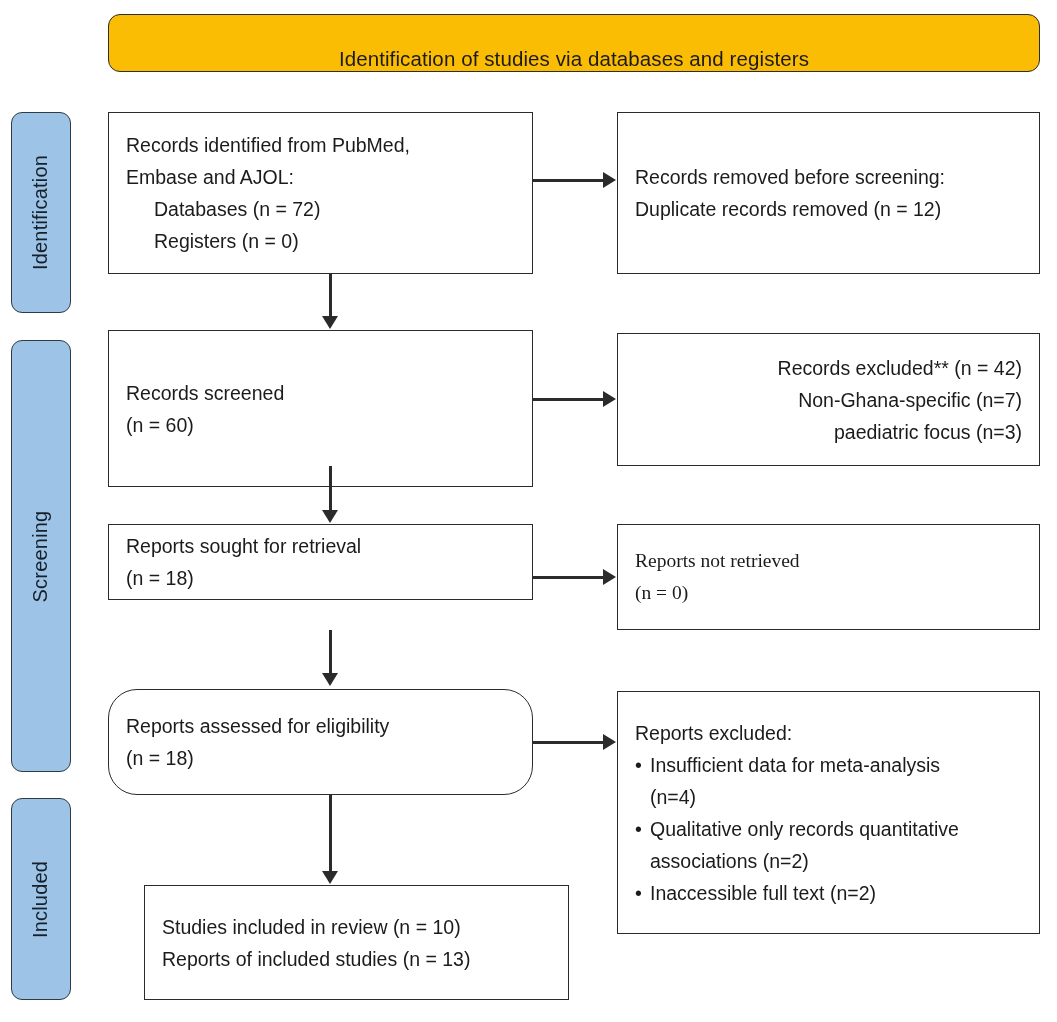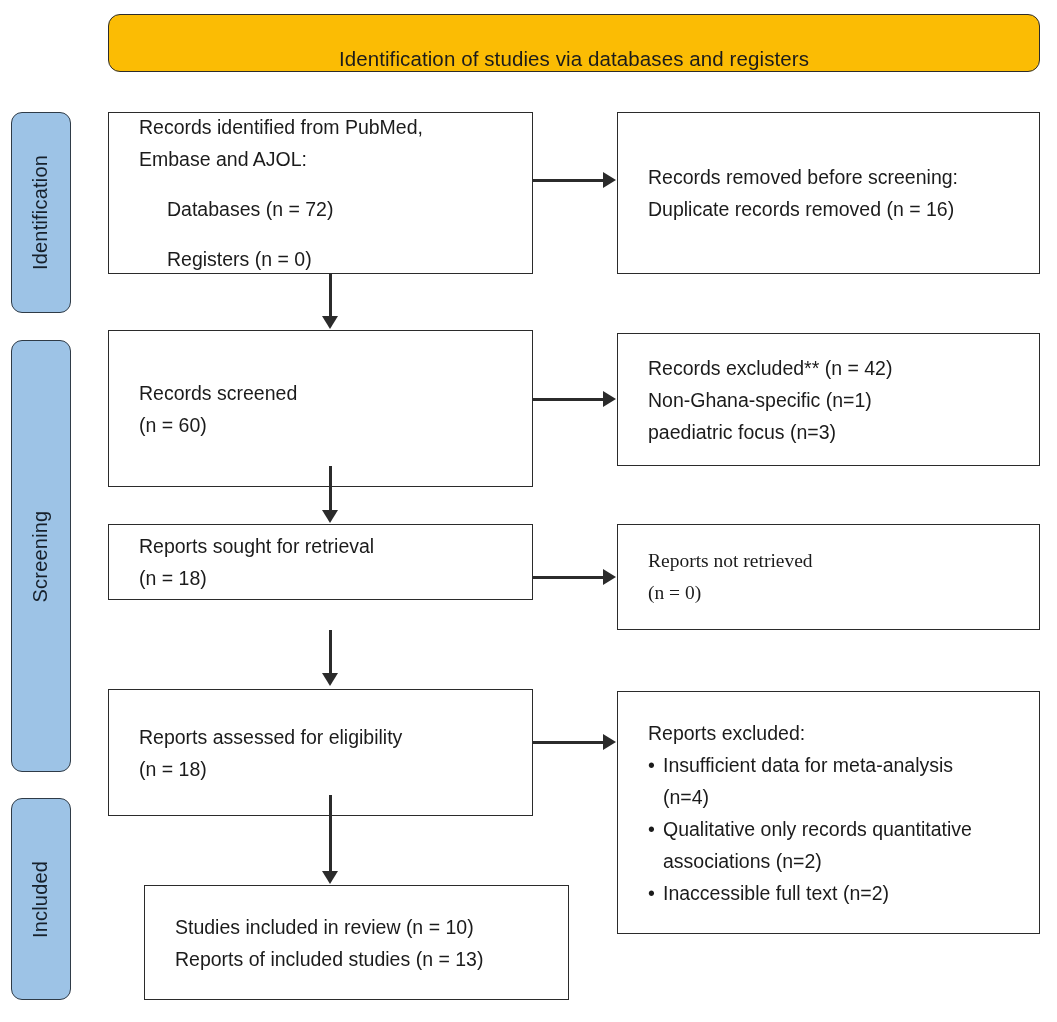--- a/index.html
+++ b/index.html
@@ -65,48 +65,48 @@
 
   
   .box {
     position: absolute;
     background: #ffffff;
     border: 1.7px solid #2b2b2b;
     box-sizing: border-box;
     display: flex;
     flex-direction: column;
     justify-content: center;
-    padding: 0 30px;
+    padding: 0 17px;
     font-size: 19.5px;
     line-height: 32px;
     color: #1b1b1b;
   }
   .box .line { white-space: pre; }
-  .box .indent { padding-left: 28px; margin-top: 18px; }
+  .box .indent { padding-left: 28px; }
 
   .bullet-line {
     display: flex;
     align-items: flex-start;
   }
   .bullet-line .dot {
     width: 15px;
     flex: 0 0 15px;
   }
   .bullet-line .btxt { flex: 1 1 auto; }
 
   
   #box-identified   { left: 108px; top: 112px;  width: 425px; height: 162px; }
   #box-screened     { left: 108px; top: 330px;  width: 425px; height: 157px; }
   #box-sought       { left: 108px; top: 524px;  width: 425px; height: 76px; }
-  #box-assessed     { left: 108px; top: 689px;  width: 425px; height: 127px; }
+  #box-assessed     { left: 108px; top: 689px;  width: 425px; height: 106px; border-radius: 29px; }
   #box-included     { left: 108px; top: 885px;  width: 425px; height: 115px; margin-left: 36px; }
 
   
   #box-removed      { left: 617px; top: 112px;  width: 423px; height: 162px; }
-  #box-excluded-rec { left: 617px; top: 333px;  width: 423px; height: 133px; }
+  #box-excluded-rec { left: 617px; top: 333px;  width: 423px; height: 133px; text-align: right; }
   #box-notretrieved { left: 617px; top: 524px;  width: 423px; height: 106px; font-family: Liberation Serif, serif; }
   #box-excluded-rep { left: 617px; top: 691px;  width: 423px; height: 243px; }
 
   
   .conn-v {
     position: absolute;
     left: 329px;
     width: 2.6px;
     background: #2b2b2b;
   }
@@ -174,31 +174,31 @@
 
   <div class="box" id="box-identified">
     <div class="line">Records identified from PubMed,</div>
     <div class="line">Embase and AJOL:</div>
     <div class="line indent">Databases (n = 72)</div>
     <div class="line indent">Registers (n = 0)</div>
   </div>
 
   <div class="box" id="box-removed">
     <div class="line">Records removed before screening:</div>
-    <div class="line">Duplicate records removed (n = 16)</div>
+    <div class="line">Duplicate records removed (n = 12)</div>
   </div>
 
   <div class="box" id="box-screened">
     <div class="line">Records screened</div>
     <div class="line">(n = 60)</div>
   </div>
 
   <div class="box" id="box-excluded-rec">
     <div class="line">Records excluded** (n = 42)</div>
-    <div class="line">Non-Ghana-specific (n=1)</div>
+    <div class="line">Non-Ghana-specific (n=7)</div>
     <div class="line">paediatric focus (n=3)</div>
   </div>
 
   <div class="box" id="box-sought">
     <div class="line">Reports sought for retrieval</div>
     <div class="line">(n = 18)</div>
   </div>
 
   <div class="box" id="box-notretrieved">
     <div class="line">Reports not retrieved</div>

